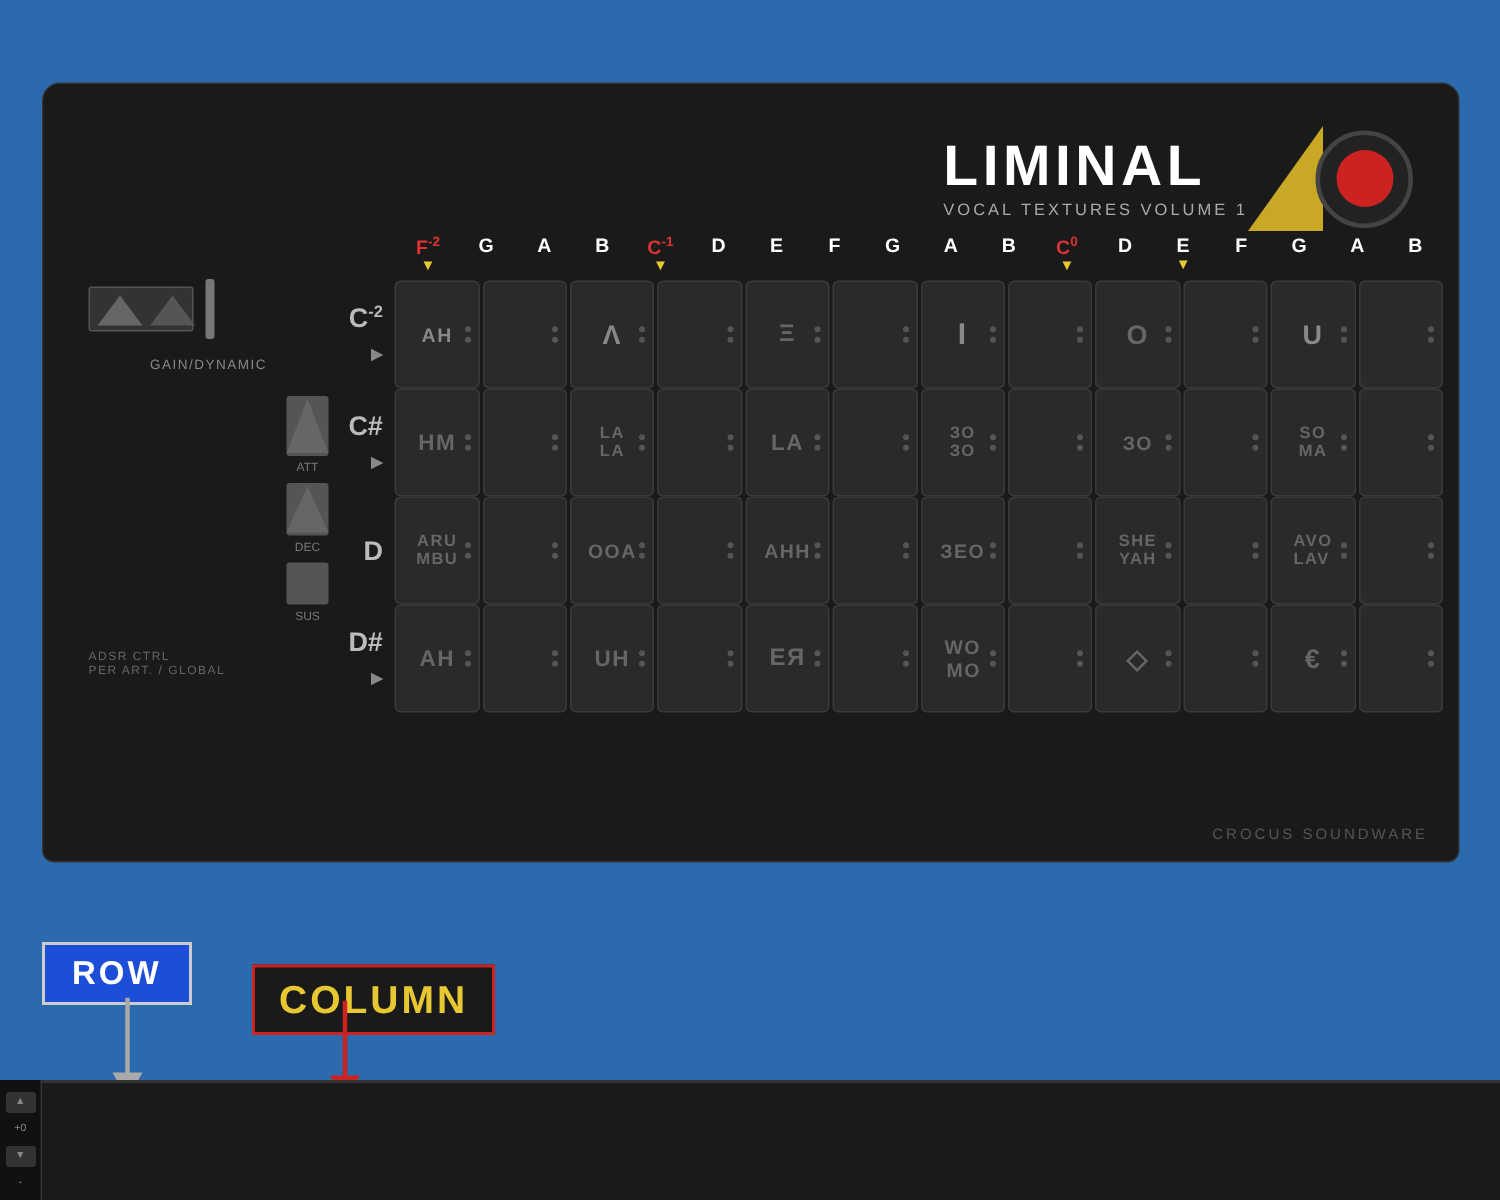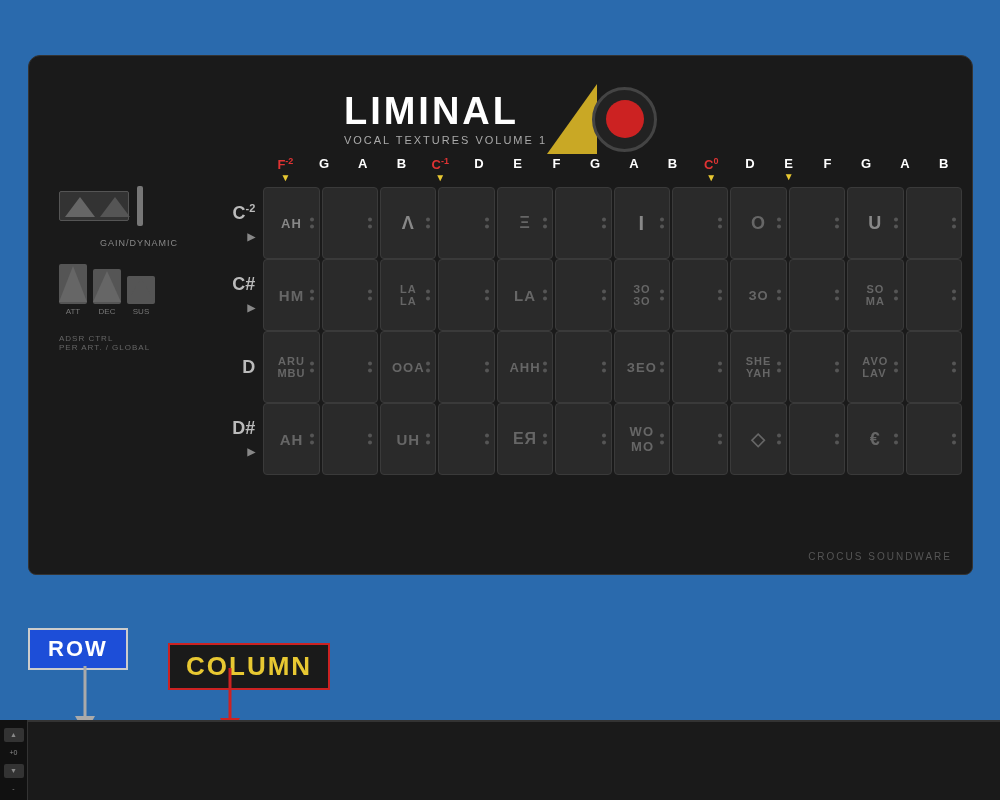--- a/index.html
+++ b/index.html
@@ -21,21 +21,21 @@
       background: #1a1a1a;
       border-radius: 12px 12px 8px 8px;
       border: 1px solid #333;
     }
 
     
     .header {
       padding: 28px 30px 20px 30px;
       display: flex;
       align-items: center;
-      justify-content: center;
+      justify-content: flex-end;
     }
 
     .logo-area {}
     .logo-title {
       font-size: 38px;
       font-weight: 900;
       color: #fff;
       letter-spacing: 3px;
       line-height: 1;
     }
@@ -100,20 +100,21 @@
       letter-spacing: 1px;
       text-align: center;
       margin-top: 4px;
     }
 
     .envelope-section {
       display: flex;
       gap: 6px;
       align-items: flex-end;
       margin-top: 8px;
+      flex-direction: column;
     }
     .env-bar {
       width: 28px;
       background: #555;
       border-radius: 2px;
     }
     .env-label {
       font-size: 8px;
       color: #777;
       text-align: center;

